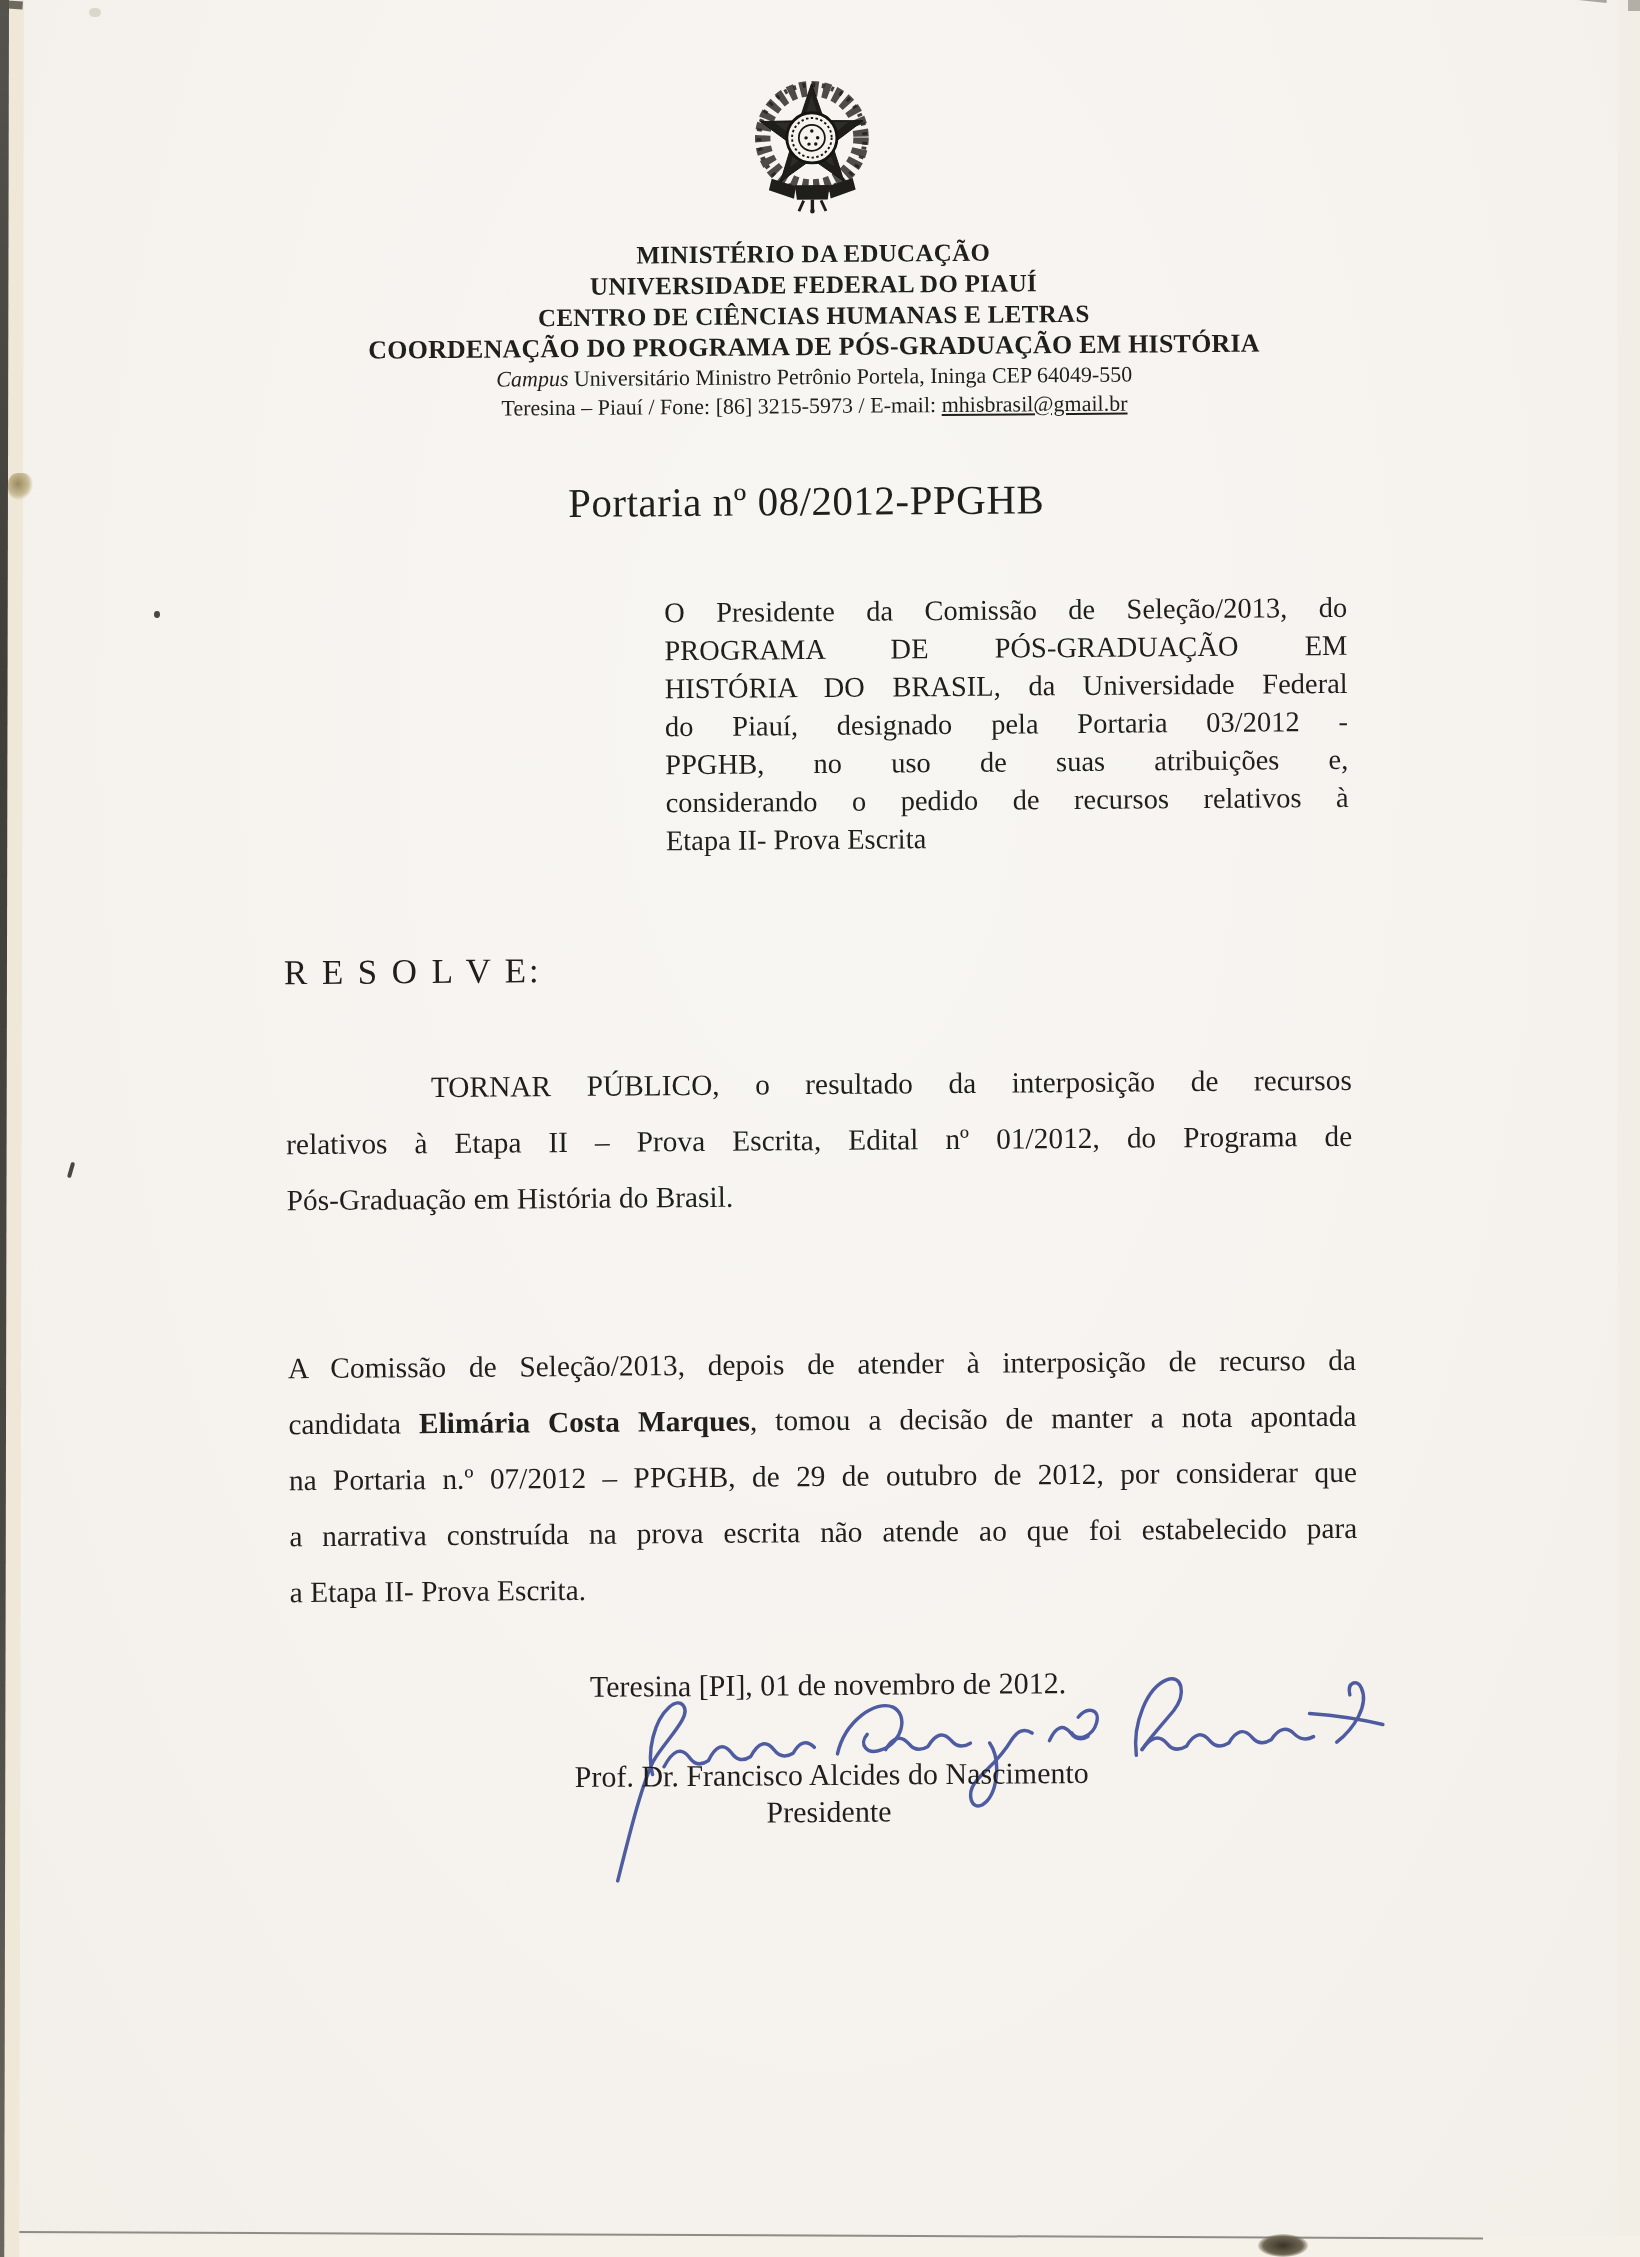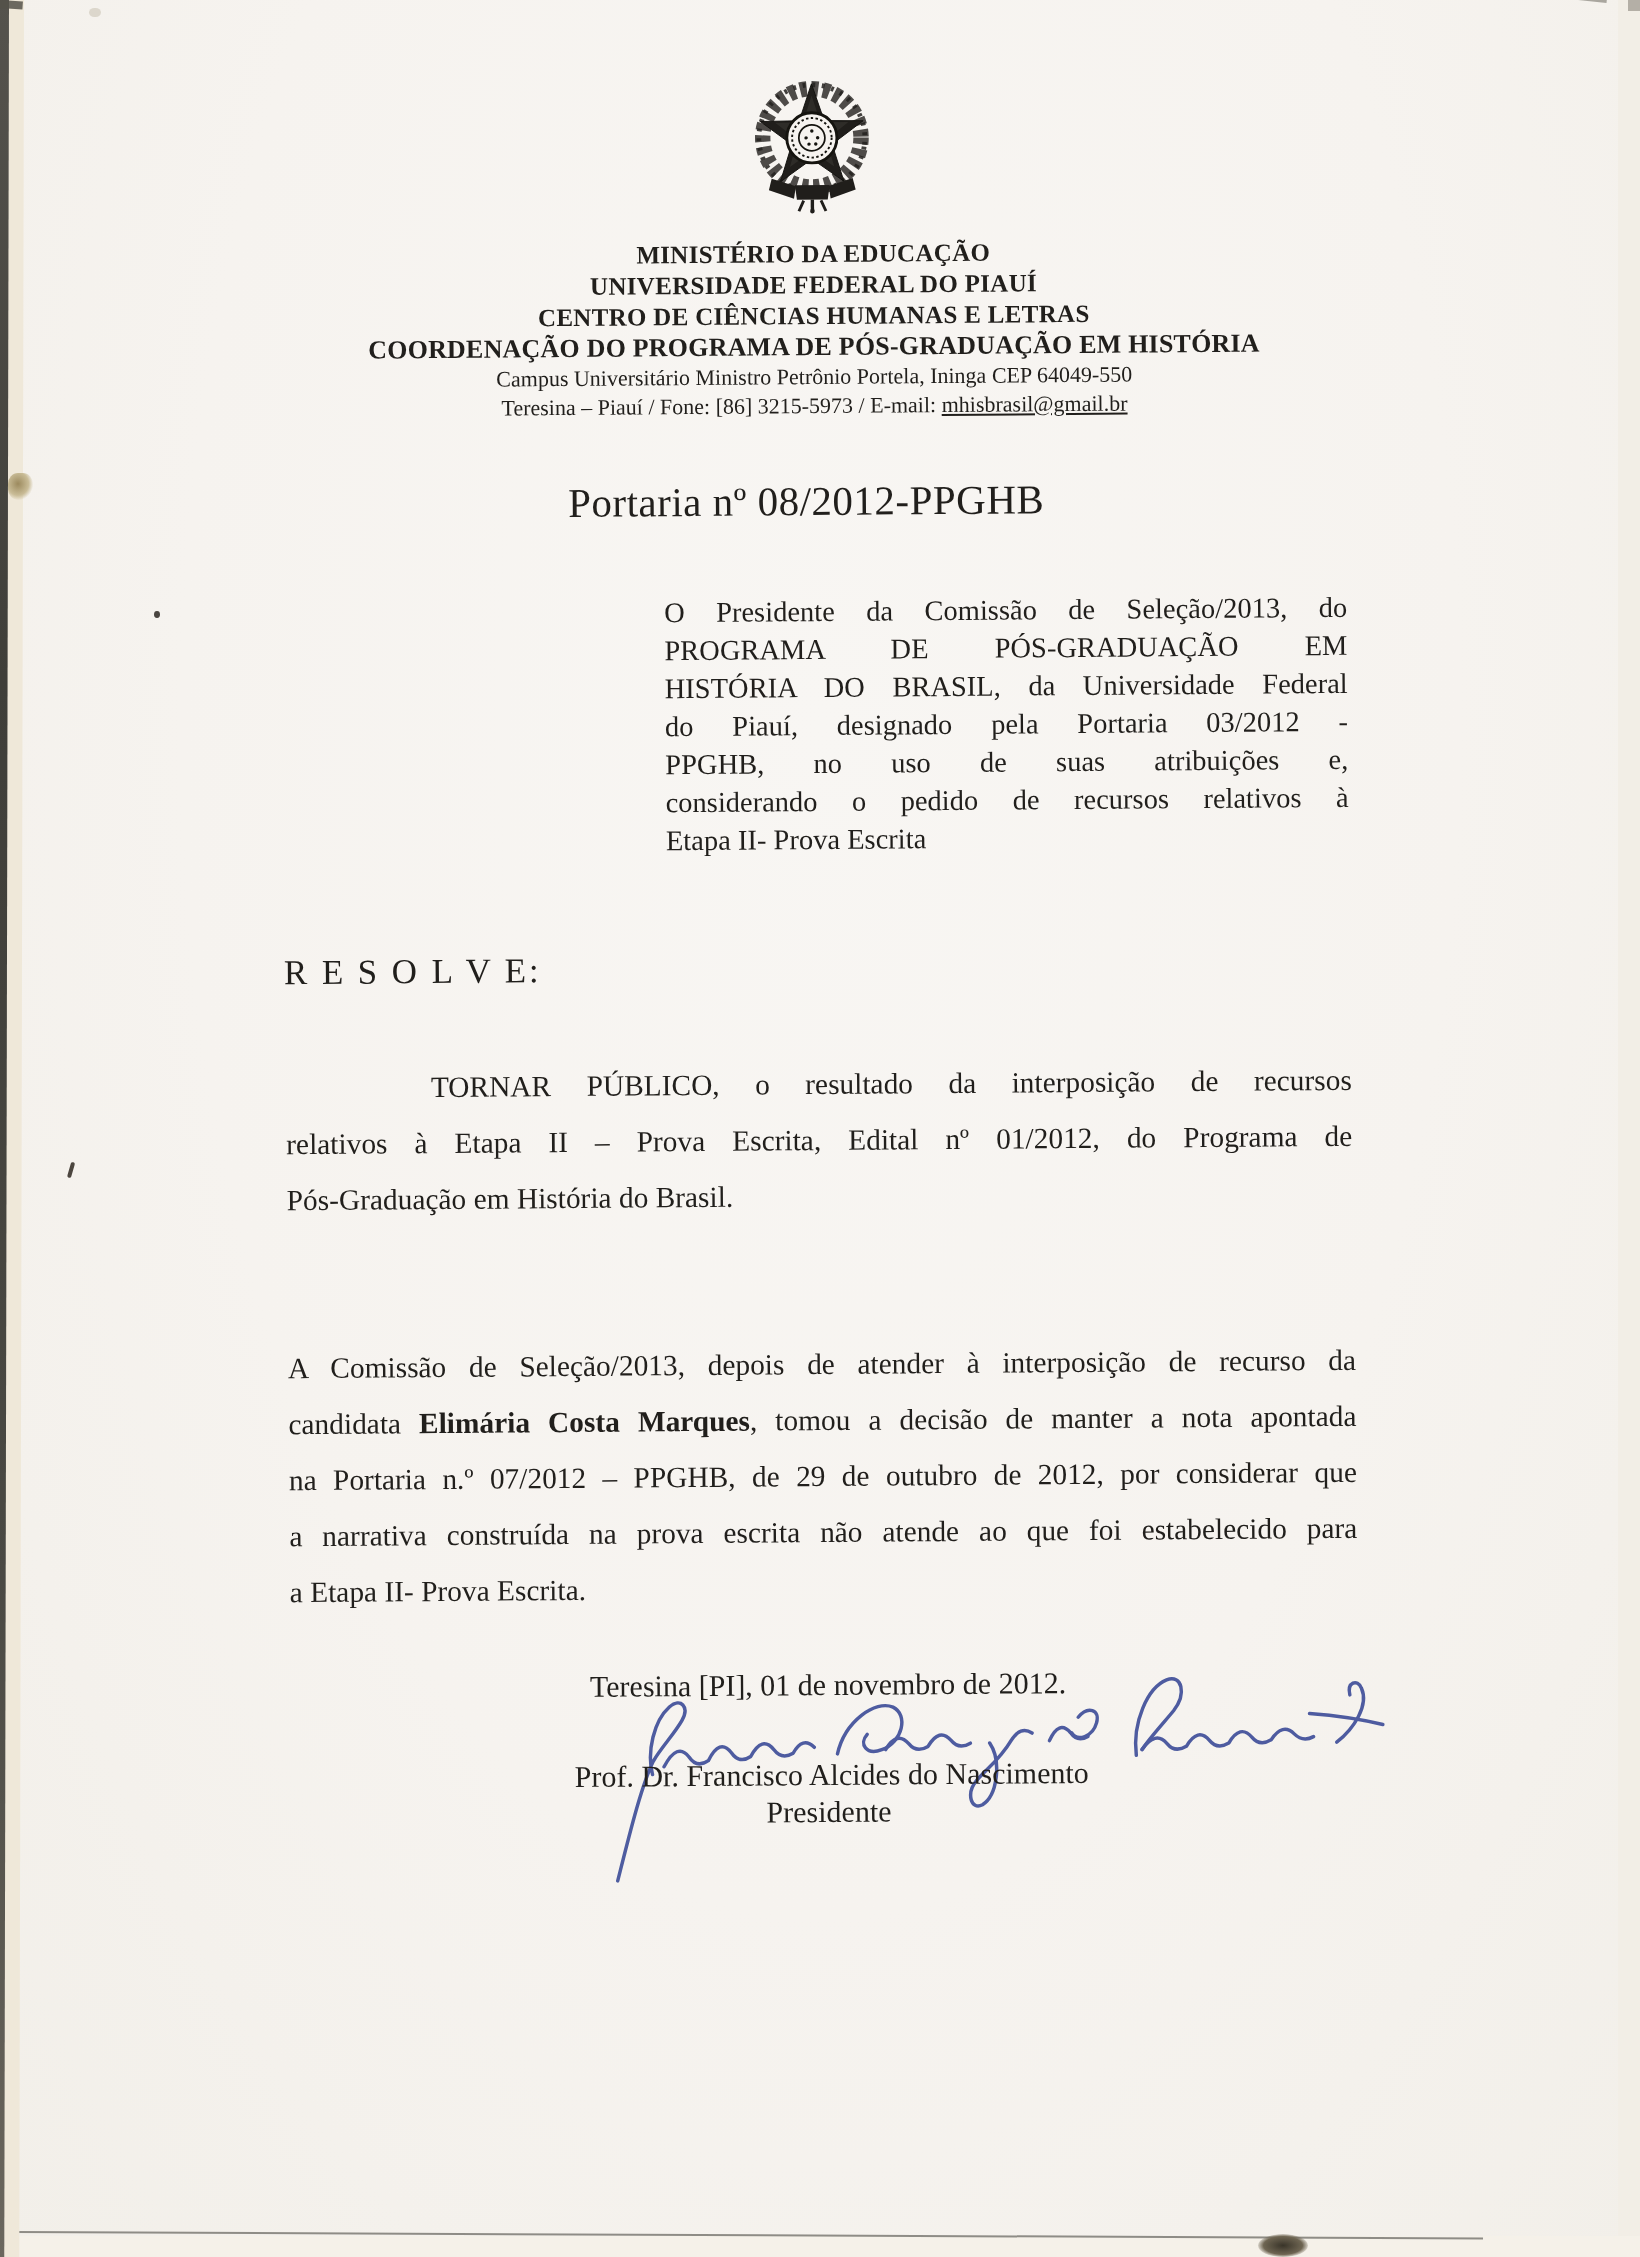--- a/index.html
+++ b/index.html
@@ -38,21 +38,21 @@
 
   .tilt{position:absolute;left:0;top:0;width:1640px;height:2257px;
     transform:rotate(-0.45deg);transform-origin:821px 1110px;color:#211f1c;}
 
   .emblem{position:absolute;left:752px;top:77px;width:135px;height:137px;}
 
   .letterhead{position:absolute;left:0;top:238px;width:1640px;text-align:center;line-height:31px;}
   .lh-bold{font-weight:bold;font-size:25px;letter-spacing:0.3px;}
   .lh-bold-wide{font-weight:bold;font-size:26px;letter-spacing:0.2px;}
   .lh-small{font-size:22px;line-height:29px;}
-  .it{}
+  .it{font-style:italic;}
   .u{text-decoration:underline;}
 
   .doc-title{position:absolute;left:0;top:477px;width:1622px;text-align:center;
     font-size:41px;letter-spacing:0.5px;}
 
   .para1{position:absolute;left:668px;top:593px;width:683px;font-size:28.5px;}
   .para1 .ln{line-height:38px;text-align:justify;text-align-last:justify;}
   .para1 .ln-last{line-height:38px;text-align:left;}
 
   .resolve{position:absolute;left:285px;top:949px;font-size:35px;letter-spacing:2.9px;}

